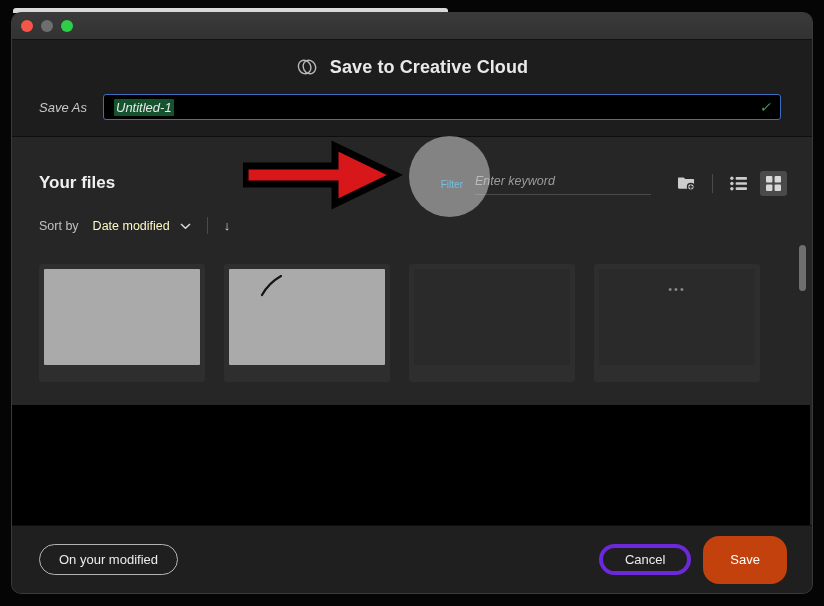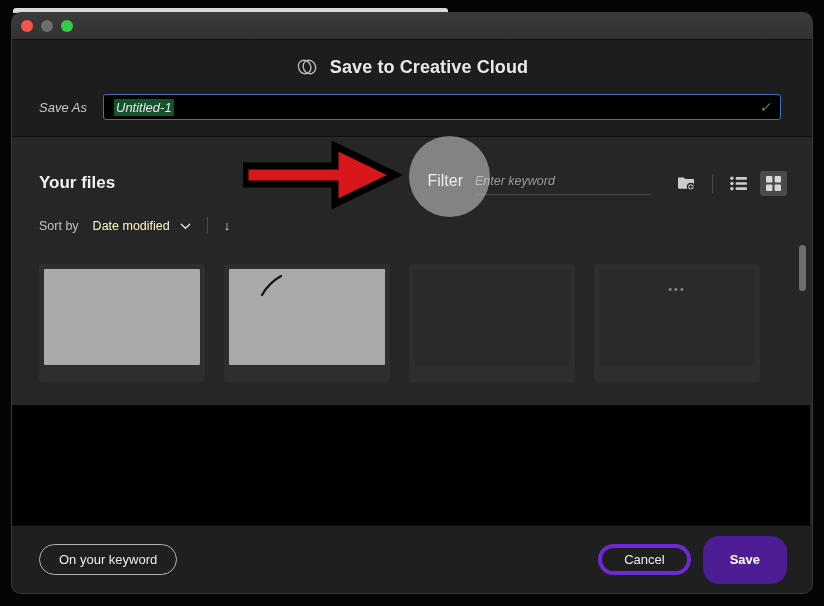--- a/index.html
+++ b/index.html
@@ -154,22 +154,22 @@
   }
   #header-spacer { flex: 1 1 auto; }
 
   #filter-group {
     display: flex;
     align-items: flex-end;
     gap: 12px;
     margin-right: 22px;
   }
   #filter-label {
-    color: #ffffff;
-    font-size: 16px;
+    color: #0ea5e9;
+    font-size: 10px;
     padding-bottom: 5px;
   }
   #filter-input-wrap {
     width: 176px;
     border-bottom: 1px solid #4a4a4a;
     padding-bottom: 5px;
   }
   #filter-placeholder {
     color: #9b9b9b;
     font-size: 12.5px;
@@ -327,23 +327,23 @@
     height: 31px;
     padding: 0 22px;
     border: 4px solid #6d28d9;
     color: #ececec;
     background: transparent;
     margin-right: 12px;
   }
   #btn-save {
     height: 48px;
     padding: 0 27px;
-    background: #4c1d95;
+    background: #c2410c;
     color: #ffffff;
-    font-weight: bold;
+    font-weight: normal;
     border: none;
   }
 
   
   #annot-circle {
     position: absolute;
     left: 409px;
     top: 136px;
     width: 81px;
     height: 81px;
@@ -477,21 +477,21 @@
 
       <div id="scroll-track">
         <div id="scroll-thumb"></div>
       </div>
 
       <div id="black-overlay"></div>
 
     </div>
 
     <div id="footer">
-      <div class="btn" id="btn-on-computer">On your keyword</div>
+      <div class="btn" id="btn-on-computer">On your modified</div>
       <span id="footer-spacer"></span>
       <div class="btn" id="btn-cancel">Cancel</div>
       <div class="btn" id="btn-save">Save</div>
     </div>
 
   </div>
 
   <div id="annot-circle"></div>
   <svg id="annot-arrow" viewBox="0 0 160 72">
     <path d="M2 27 L92 27 L92 7 L152 36 L92 65 L92 45 L2 45 Z" fill="#d8171b" stroke="#000000" stroke-width="7" stroke-linejoin="miter"></path>

